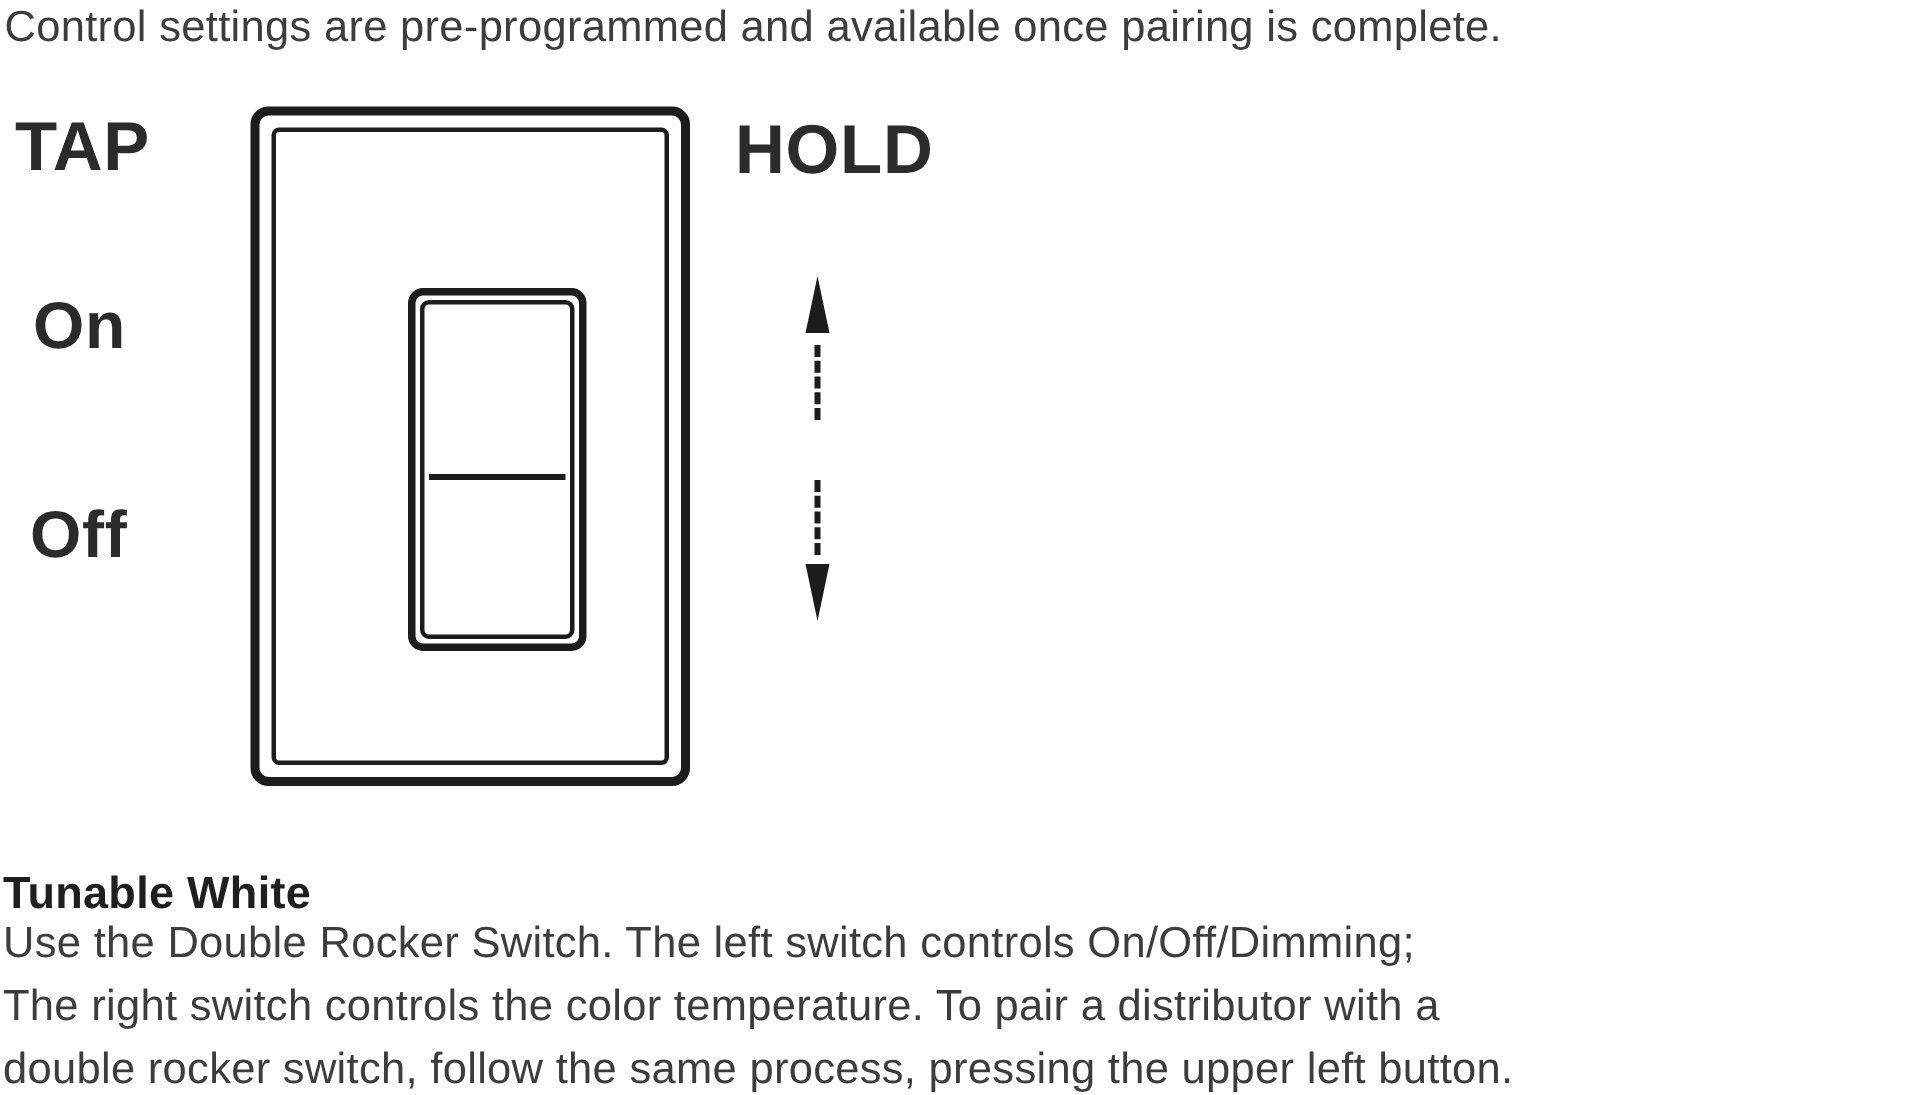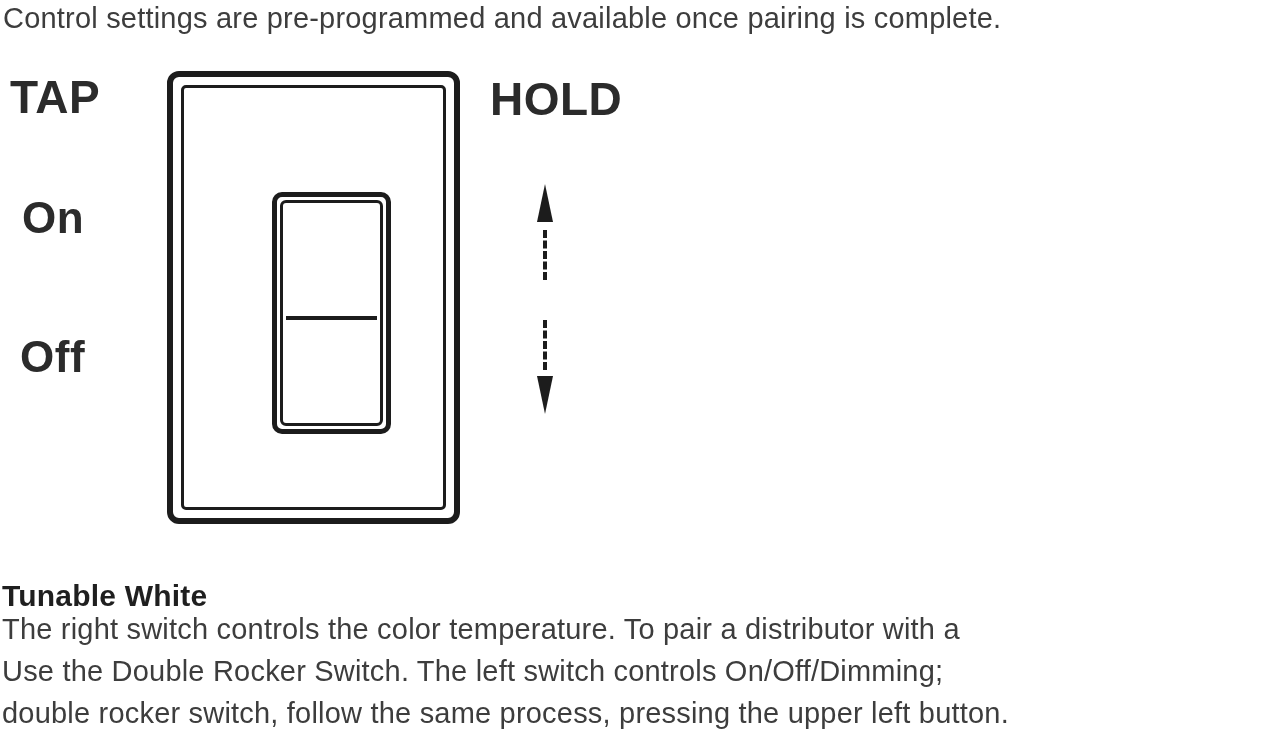--- a/index.html
+++ b/index.html
@@ -171,18 +171,18 @@
     <div class="tri-up"></div>
     <div class="dash-seg seg-top"></div>
     <div class="dash-seg seg-bottom"></div>
     <div class="tri-down"></div>
   </div>
 
 
   <div class="section-heading">Tunable White</div>
 
   <div class="body-text">
+    <div>Use the Double Rocker Switch. The left switch controls On/Off/Dimming;</div>
     <div>The right switch controls the color temperature. To pair a distributor with a</div>
-    <div>Use the Double Rocker Switch. The left switch controls On/Off/Dimming;</div>
     <div>double rocker switch, follow the same process, pressing the upper left button.</div>
   </div>
 
 </div>
 
 </body></html>

